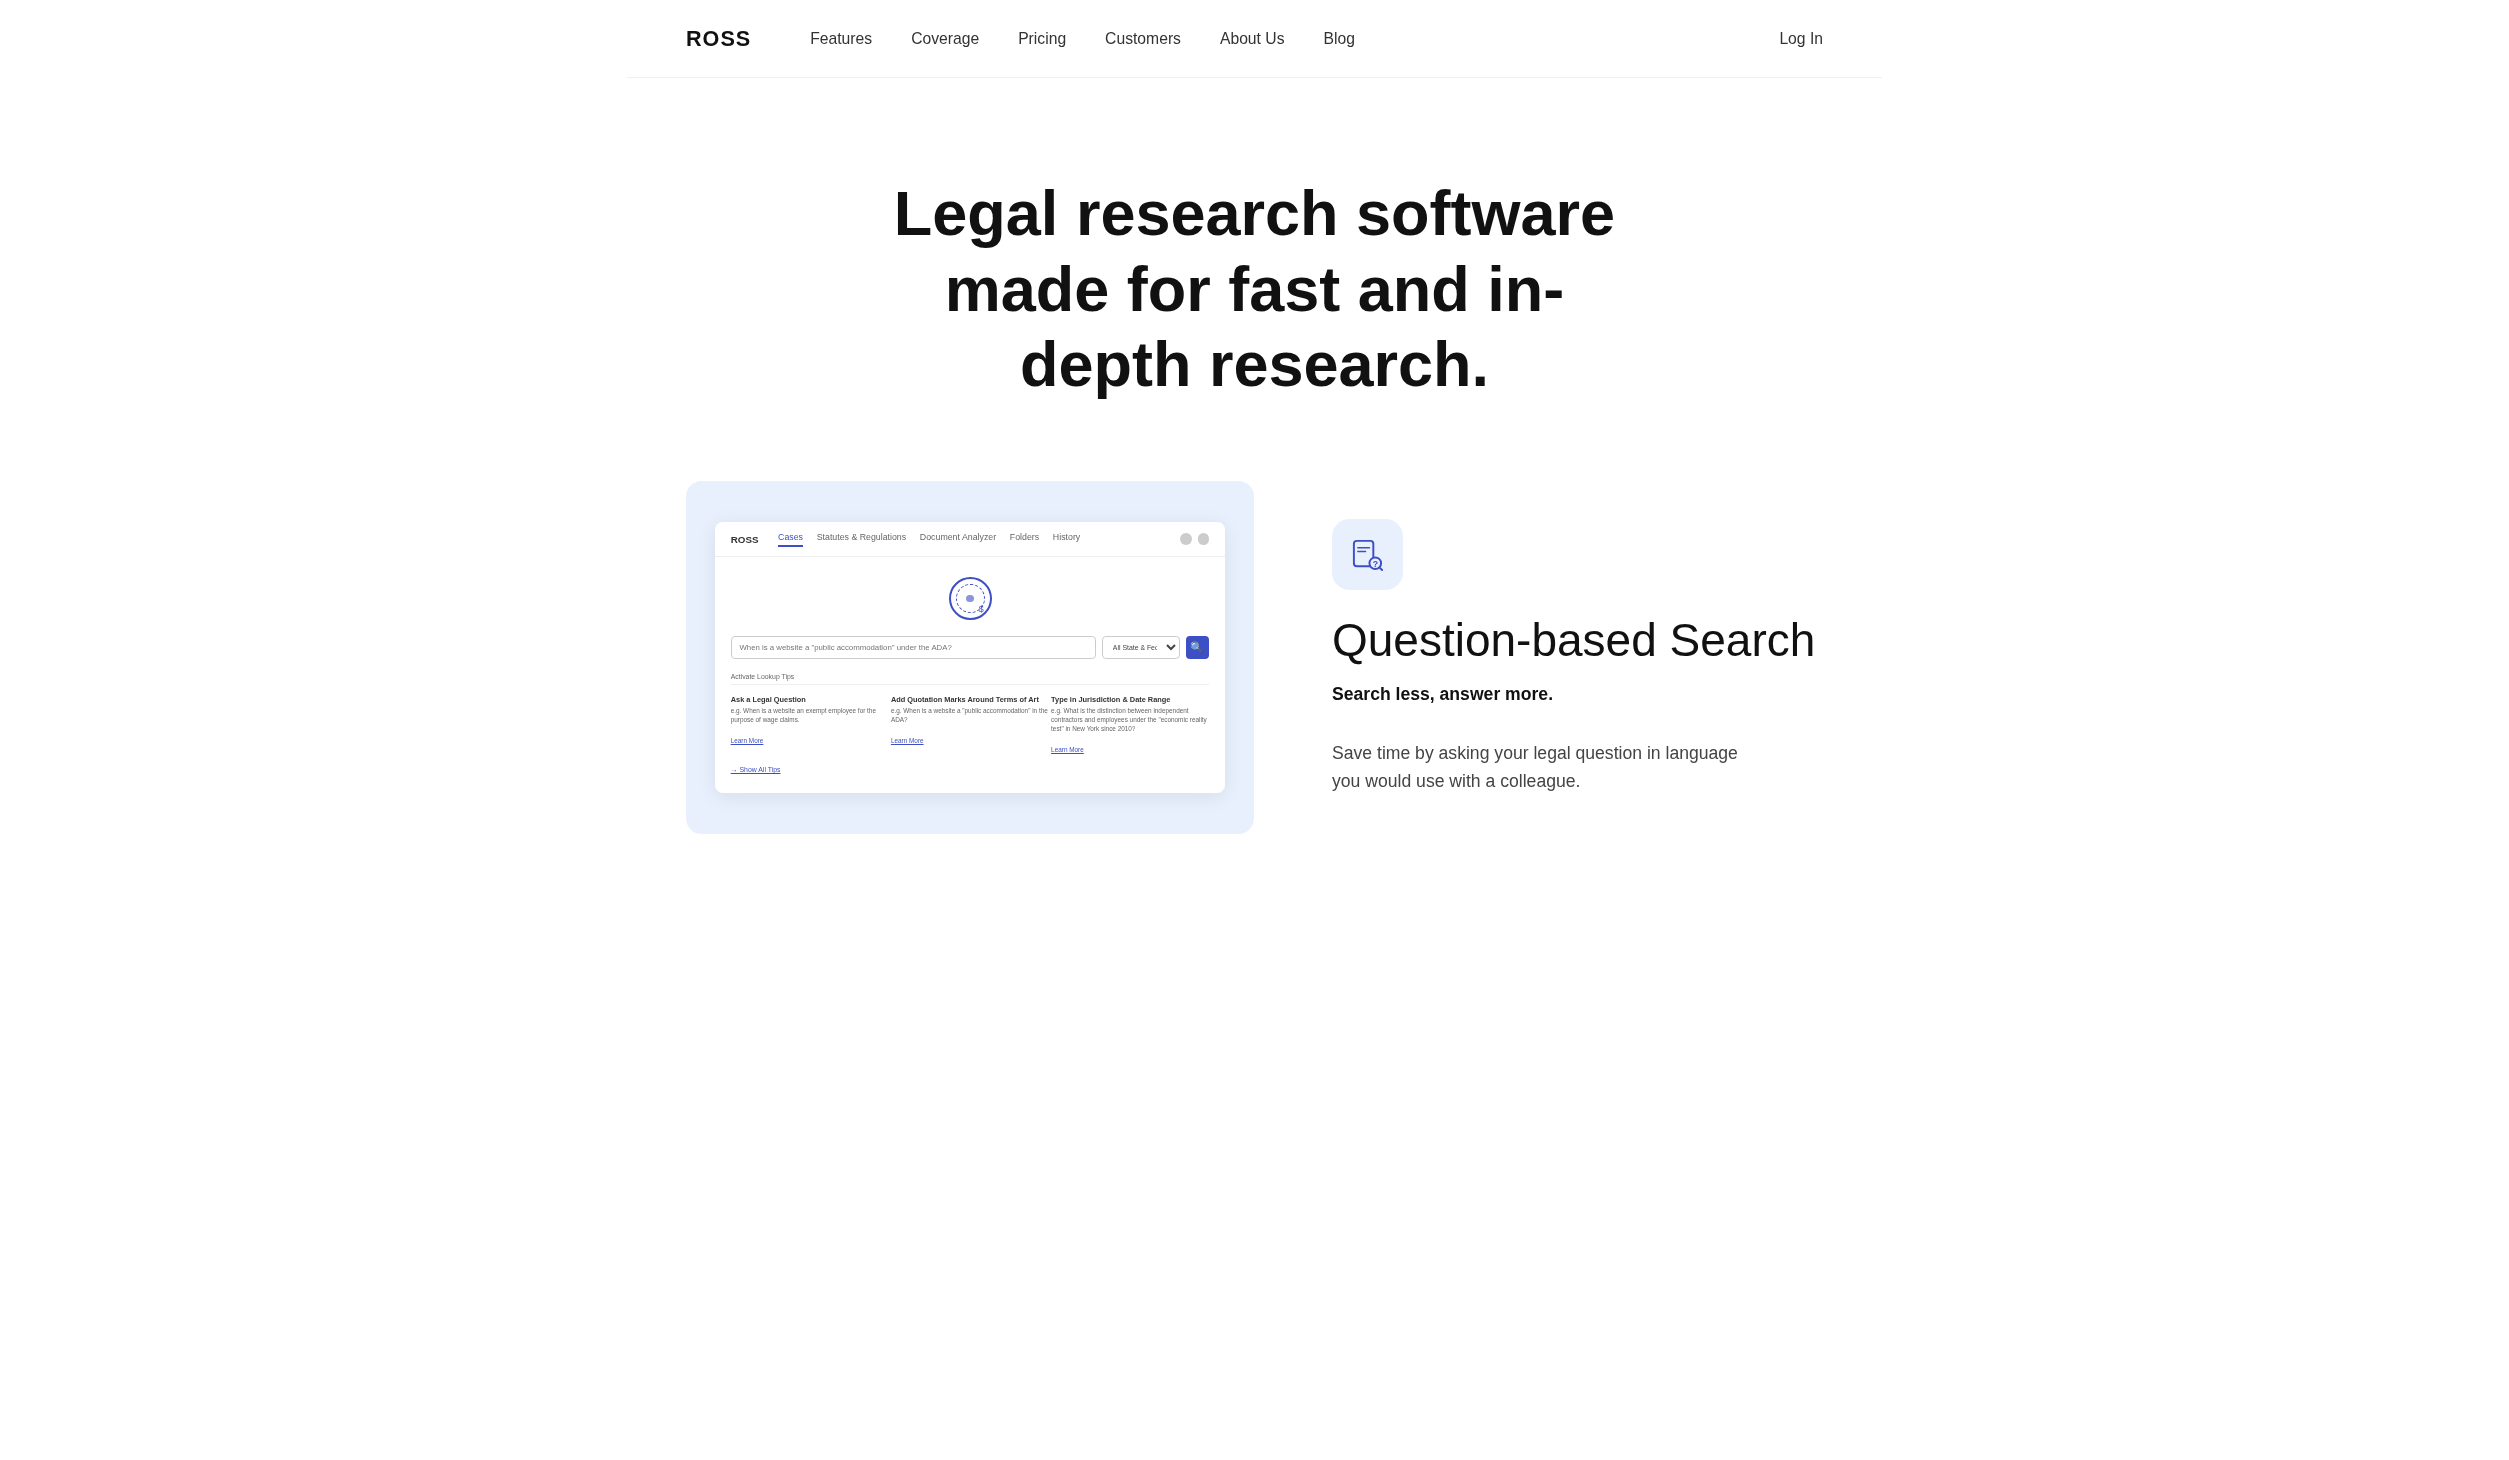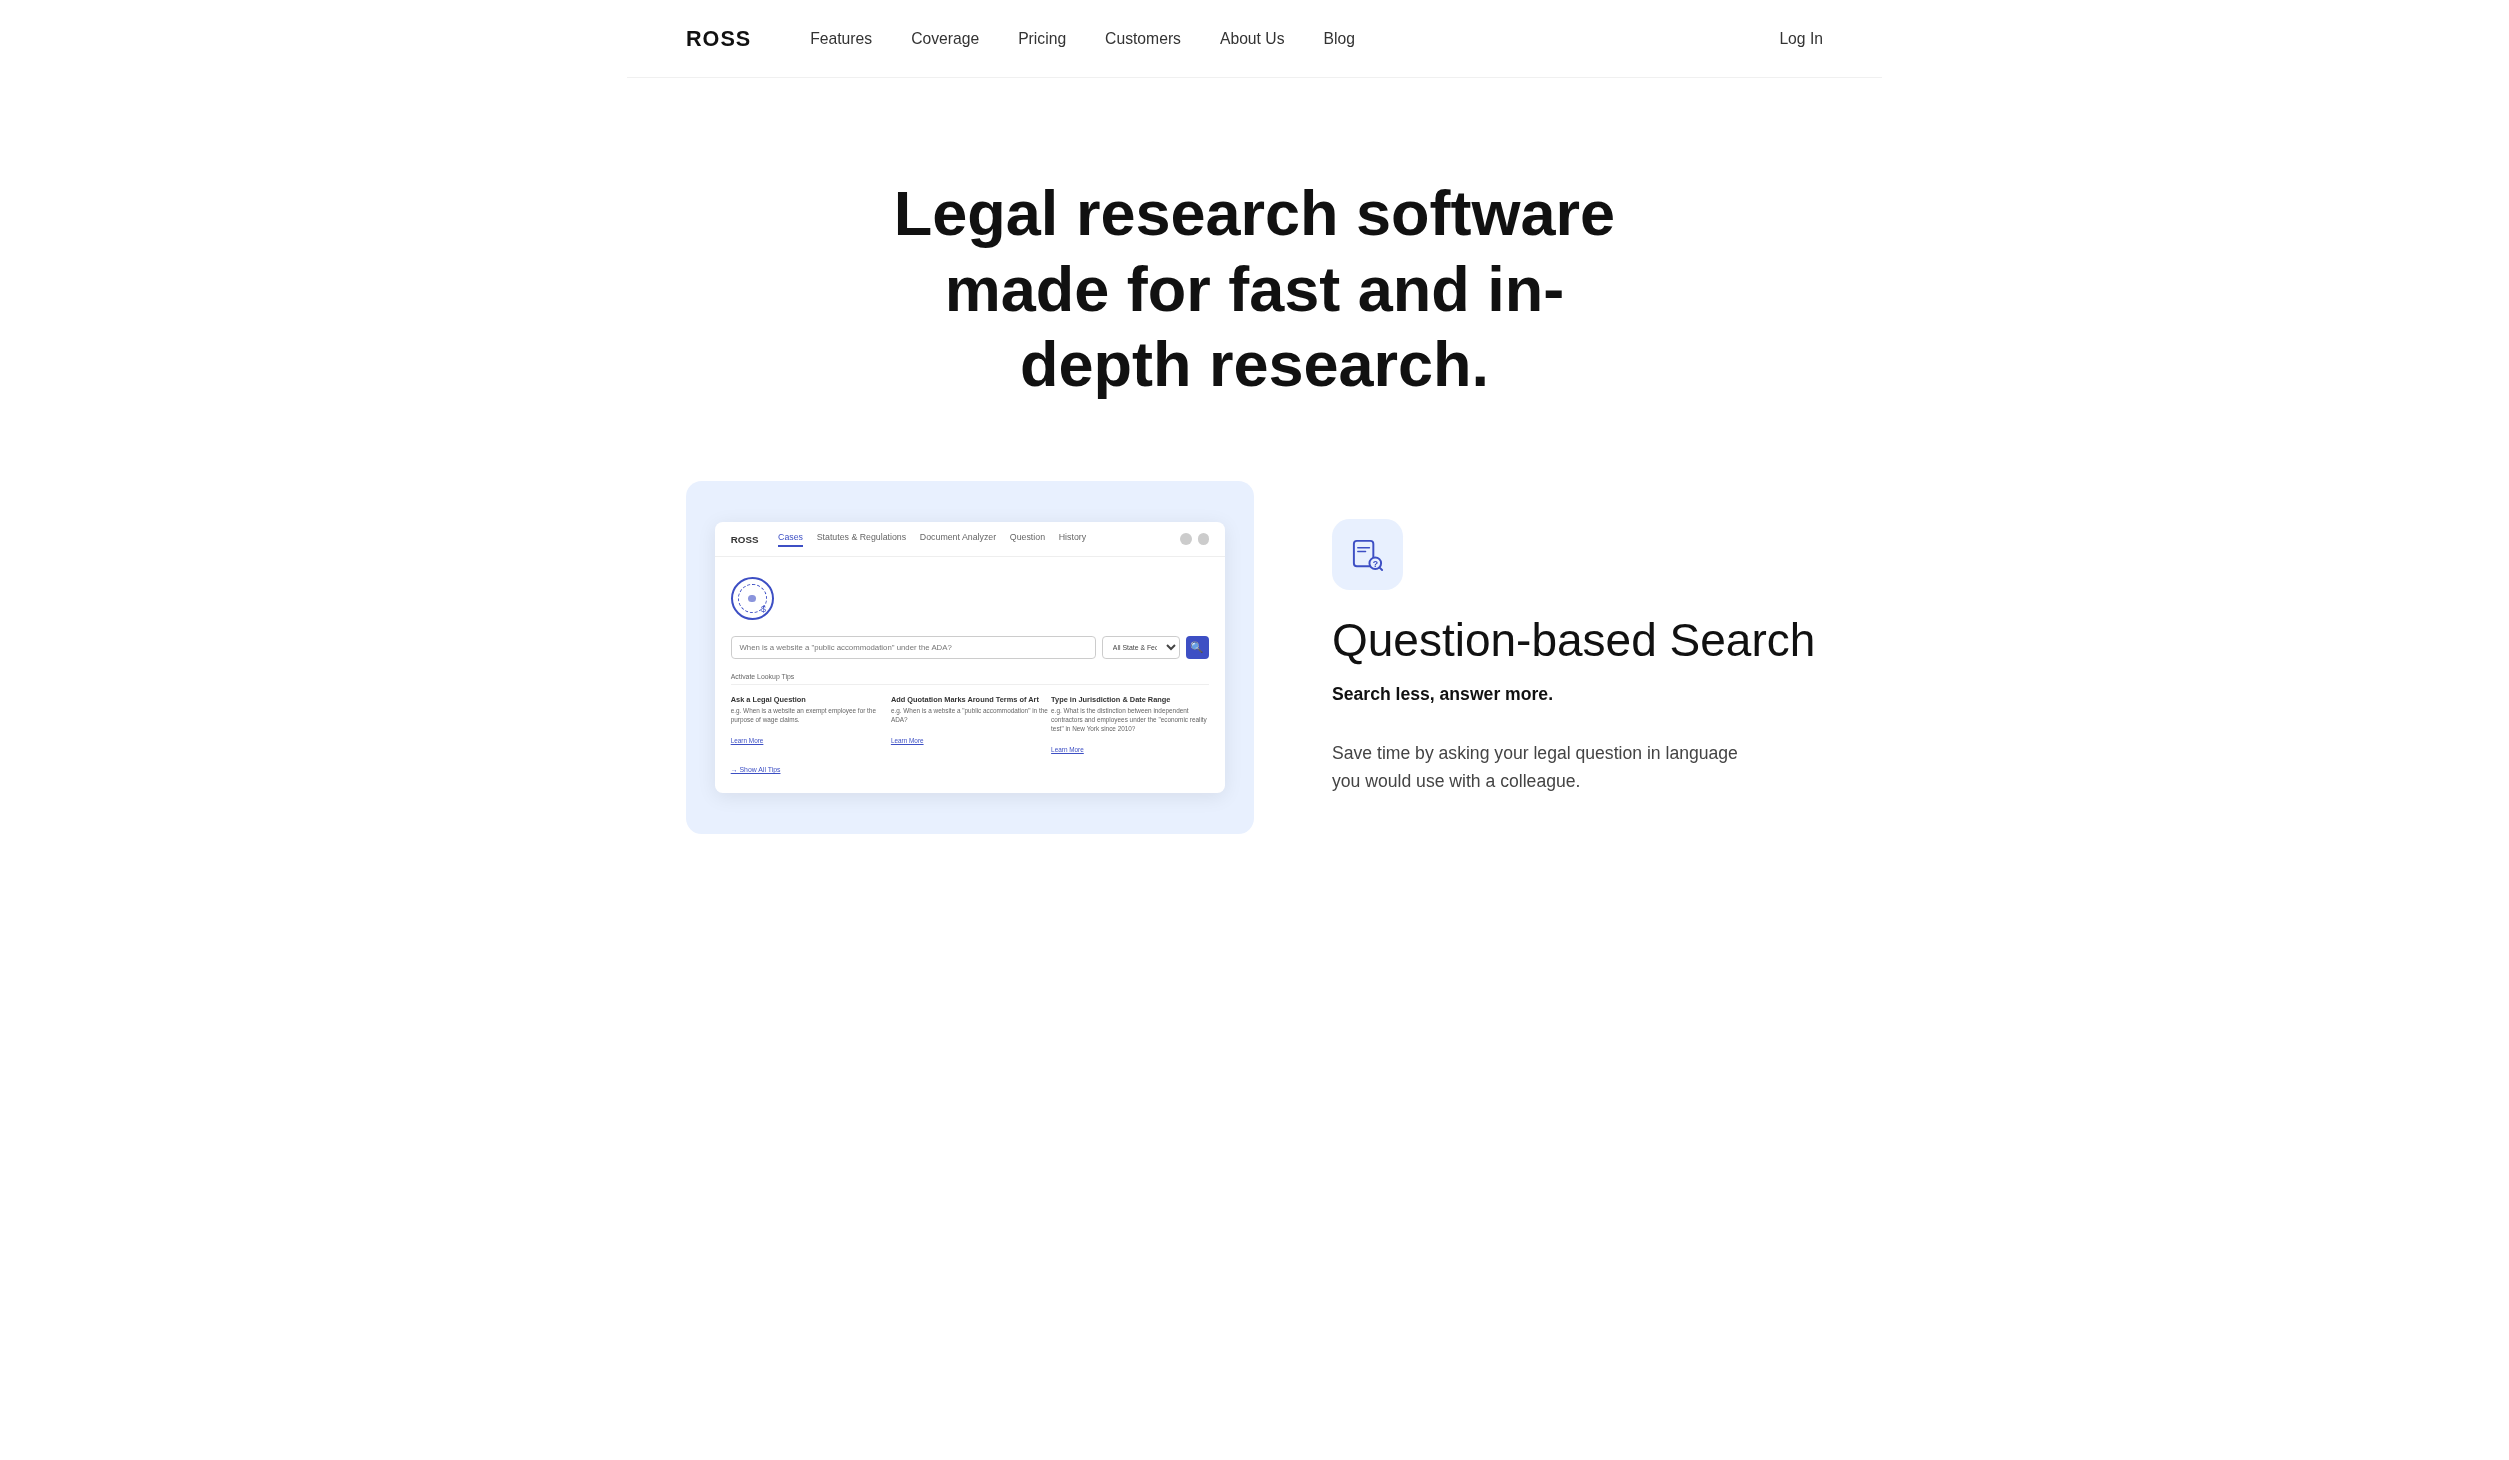--- a/index.html
+++ b/index.html
@@ -144,20 +144,21 @@
       width: 11.8px;
       height: 11.8px;
       border-radius: 50%;
       background: #ccc;
     }
 
     .app-body {
       padding: 19.6px 15.7px;
       display: flex;
       flex-direction: column;
+      align-items: center;
     }
 
     .app-spinner {
       width: 43px;
       height: 43px;
       border-radius: 50%;
       border: 2px solid #3d4fc4;
       display: flex;
       align-items: center;
       justify-content: center;
@@ -352,21 +353,21 @@
 
   <div class="app-screenshot-container">
     <div class="app-window">
 
       <div class="app-titlebar">
         <span class="app-logo-small">ROSS</span>
         <div class="app-nav-tabs">
           <span class="app-nav-tab active">Cases</span>
           <span class="app-nav-tab">Statutes &amp; Regulations</span>
           <span class="app-nav-tab">Document Analyzer</span>
-          <span class="app-nav-tab">Question</span>
+          <span class="app-nav-tab">Folders</span>
           <span class="app-nav-tab">History</span>
         </div>
         <div class="app-nav-icons">
           <div class="app-nav-icon"></div>
           <div class="app-nav-icon"></div>
         </div>
       </div>
 
       <div class="app-body">
 

